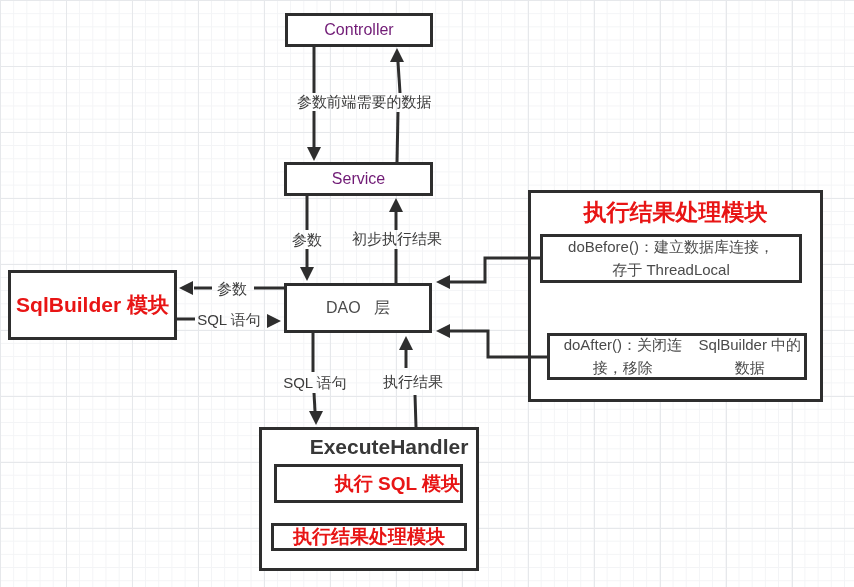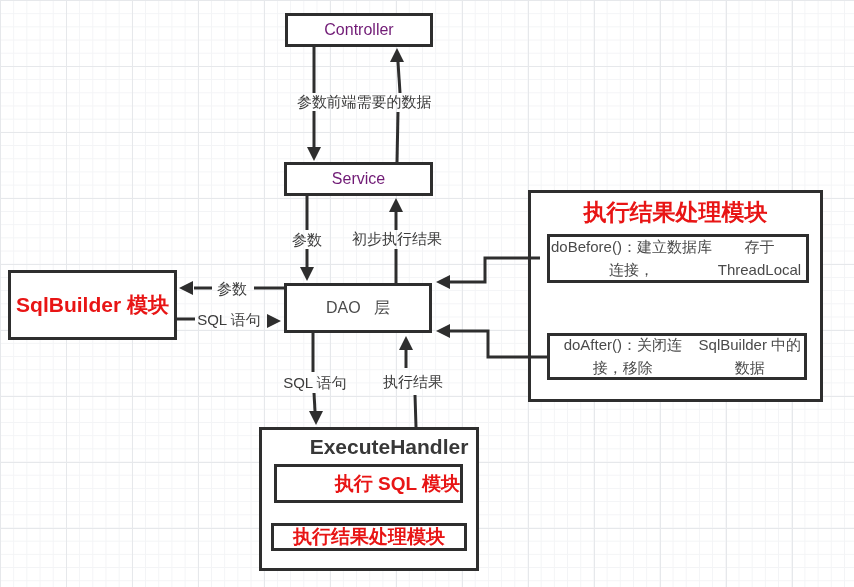--- a/index.html
+++ b/index.html
@@ -78,21 +78,21 @@
     <span class="dao-label">DAO 层</span>
   </div>
 
   <div class="box" style="left:8px; top:270px; width:169px; height:70px;">
     <span class="red-bold sqlbuilder-label">SqlBuilder 模块</span>
   </div>
 
   <div class="box" style="left:528px; top:190px; width:295px; height:212px; display:block;">
     <div class="ds-title red-bold">执行结果处理模块</div>
 
-    <div class="box" style="left:16px; top:41px; width:262px; height:49px; flex-direction:row;">
+    <div class="box" style="left:9px; top:41px; width:262px; height:49px; flex-direction:column;">
       <div class="ds-item">doBefore()：建立数据库连接，</div>
       <div class="ds-item">存于 ThreadLocal</div>
     </div>
 
     <div class="box" style="left:16px; top:140px; width:260px; height:47px; flex-direction:row;">
       <div class="ds-item">doAfter()：关闭连接，移除</div>
       <div class="ds-item">SqlBuilder 中的数据</div>
     </div>
   </div>
 

